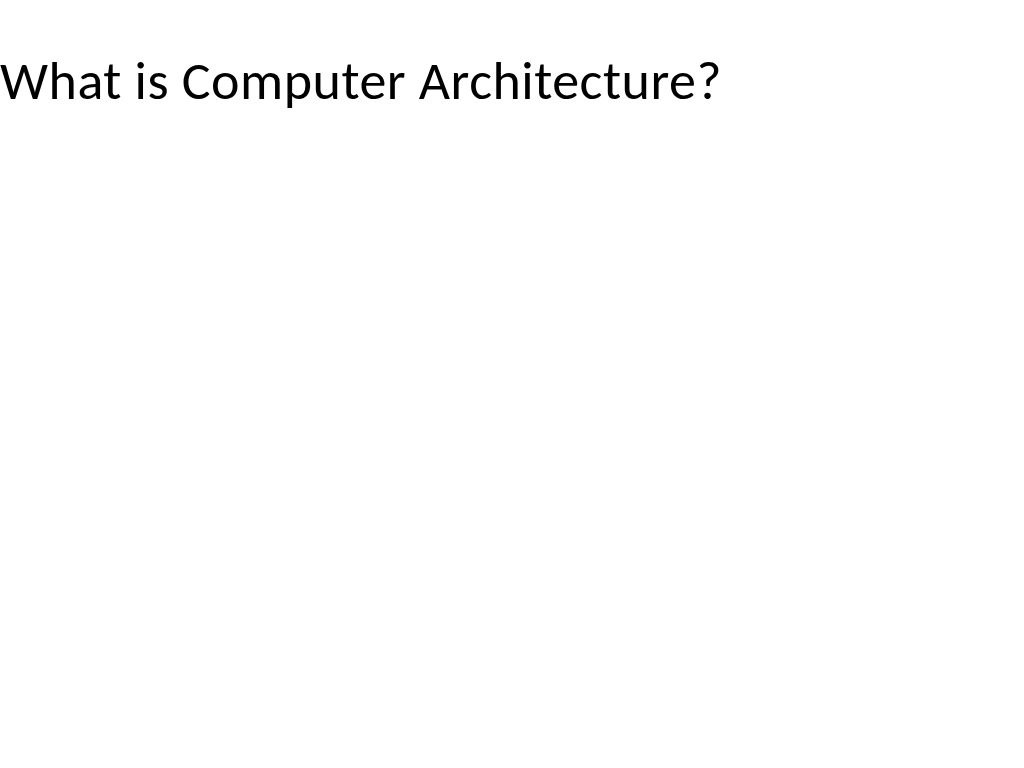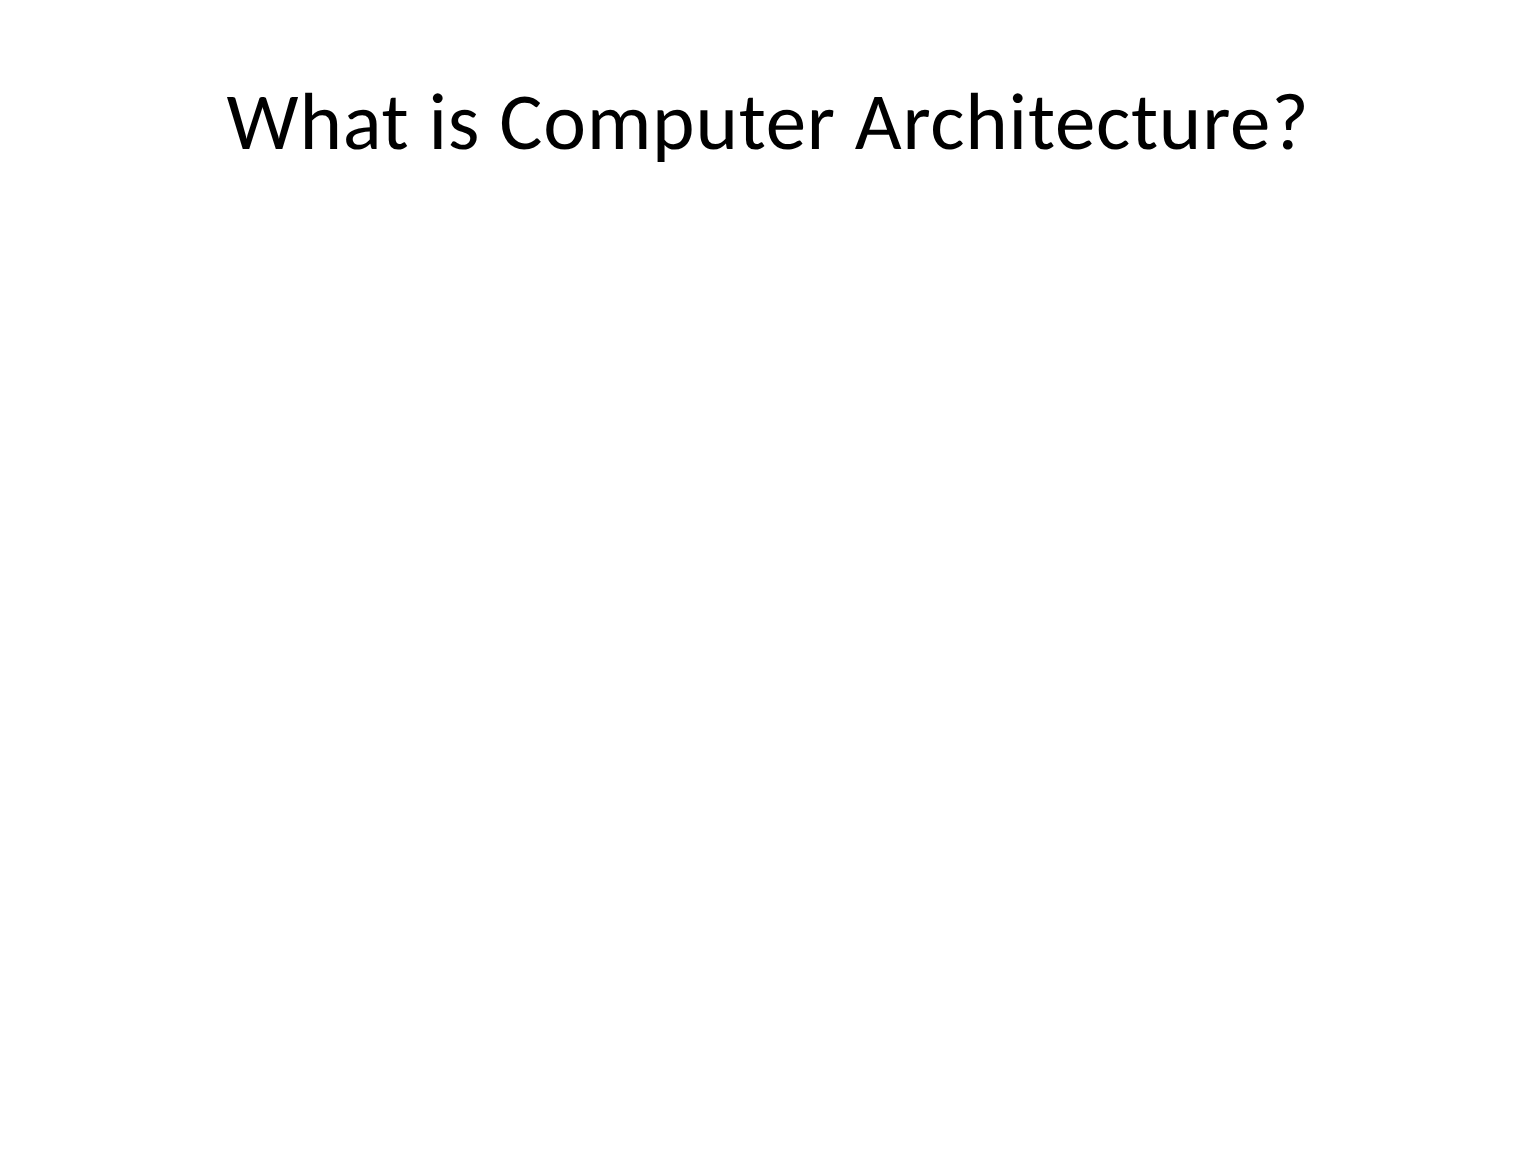--- a/index.html
+++ b/index.html
@@ -13,21 +13,20 @@
       background: #ffffff;
       font-family: Calibri, "Segoe UI", Arial, sans-serif;
       overflow: hidden;
     }
     .slide {
       width: 100%;
       height: 100%;
       padding-top: 48px;
     }
     .title {
-      text-align: center;
       font-size: 54px;
       font-weight: 400;
       color: #000000;
       letter-spacing: 0.5px;
     }
   </style>
 </head>
 <body>
 
 <div class="slide">

